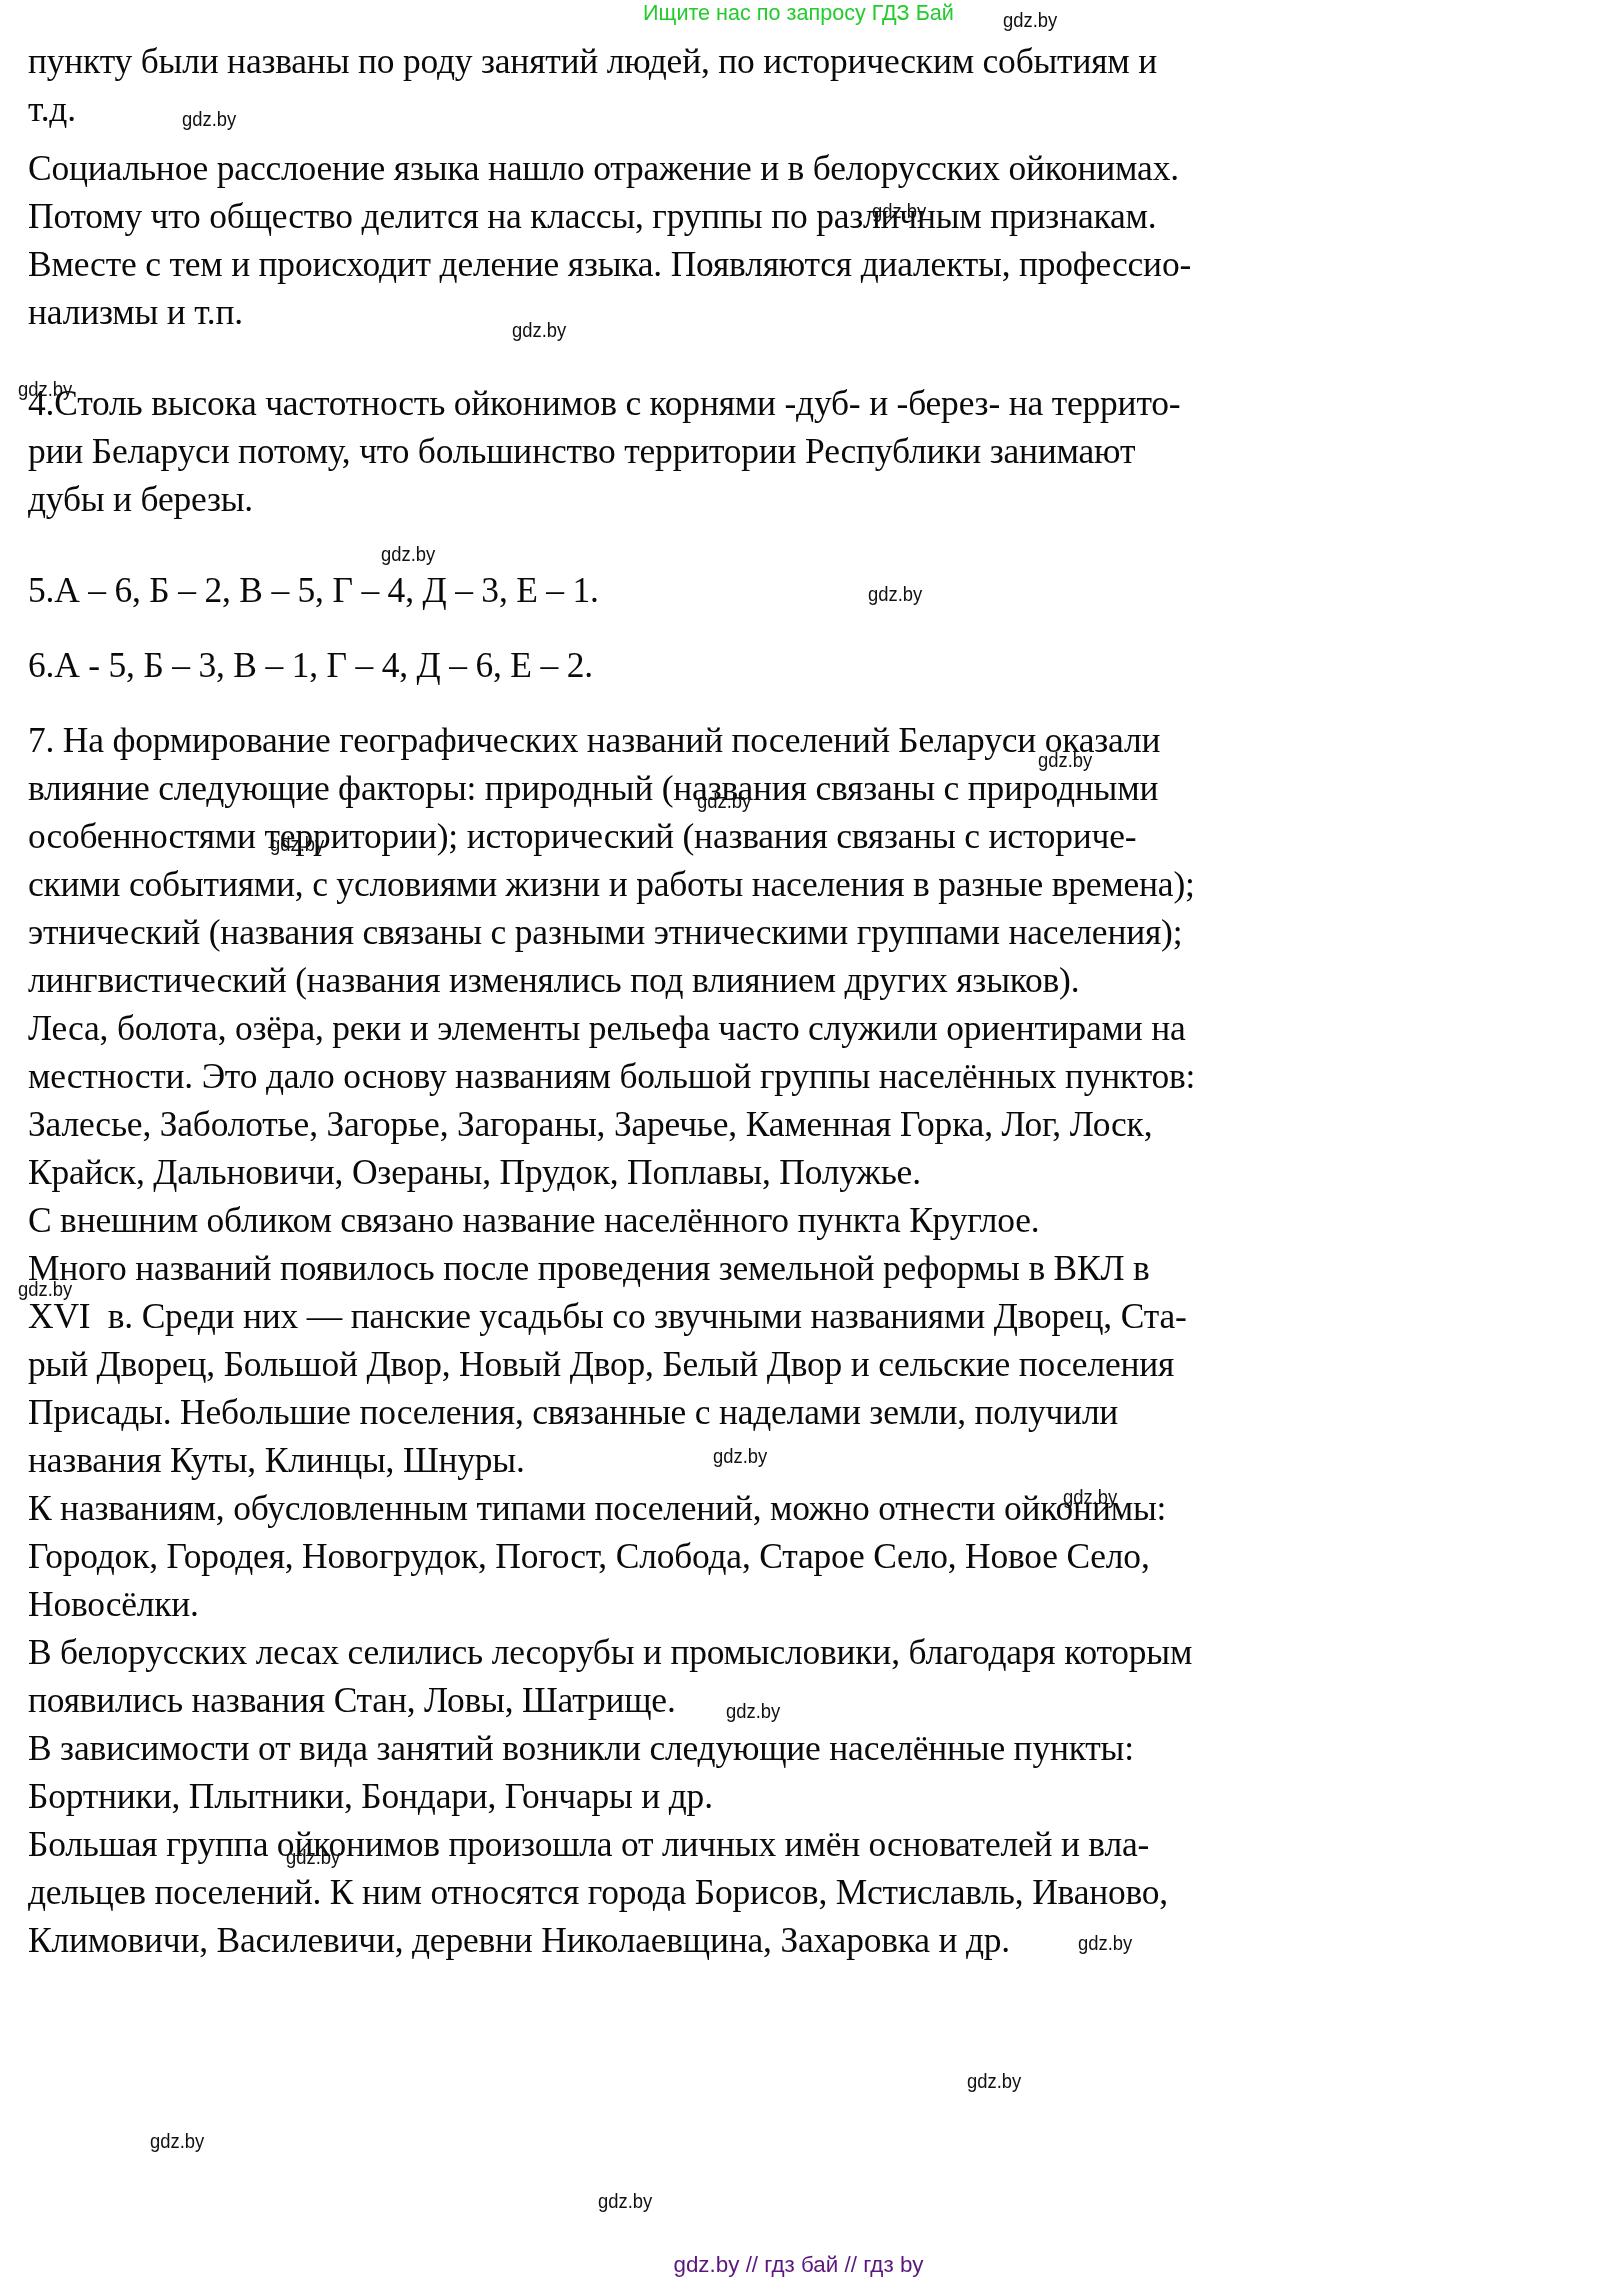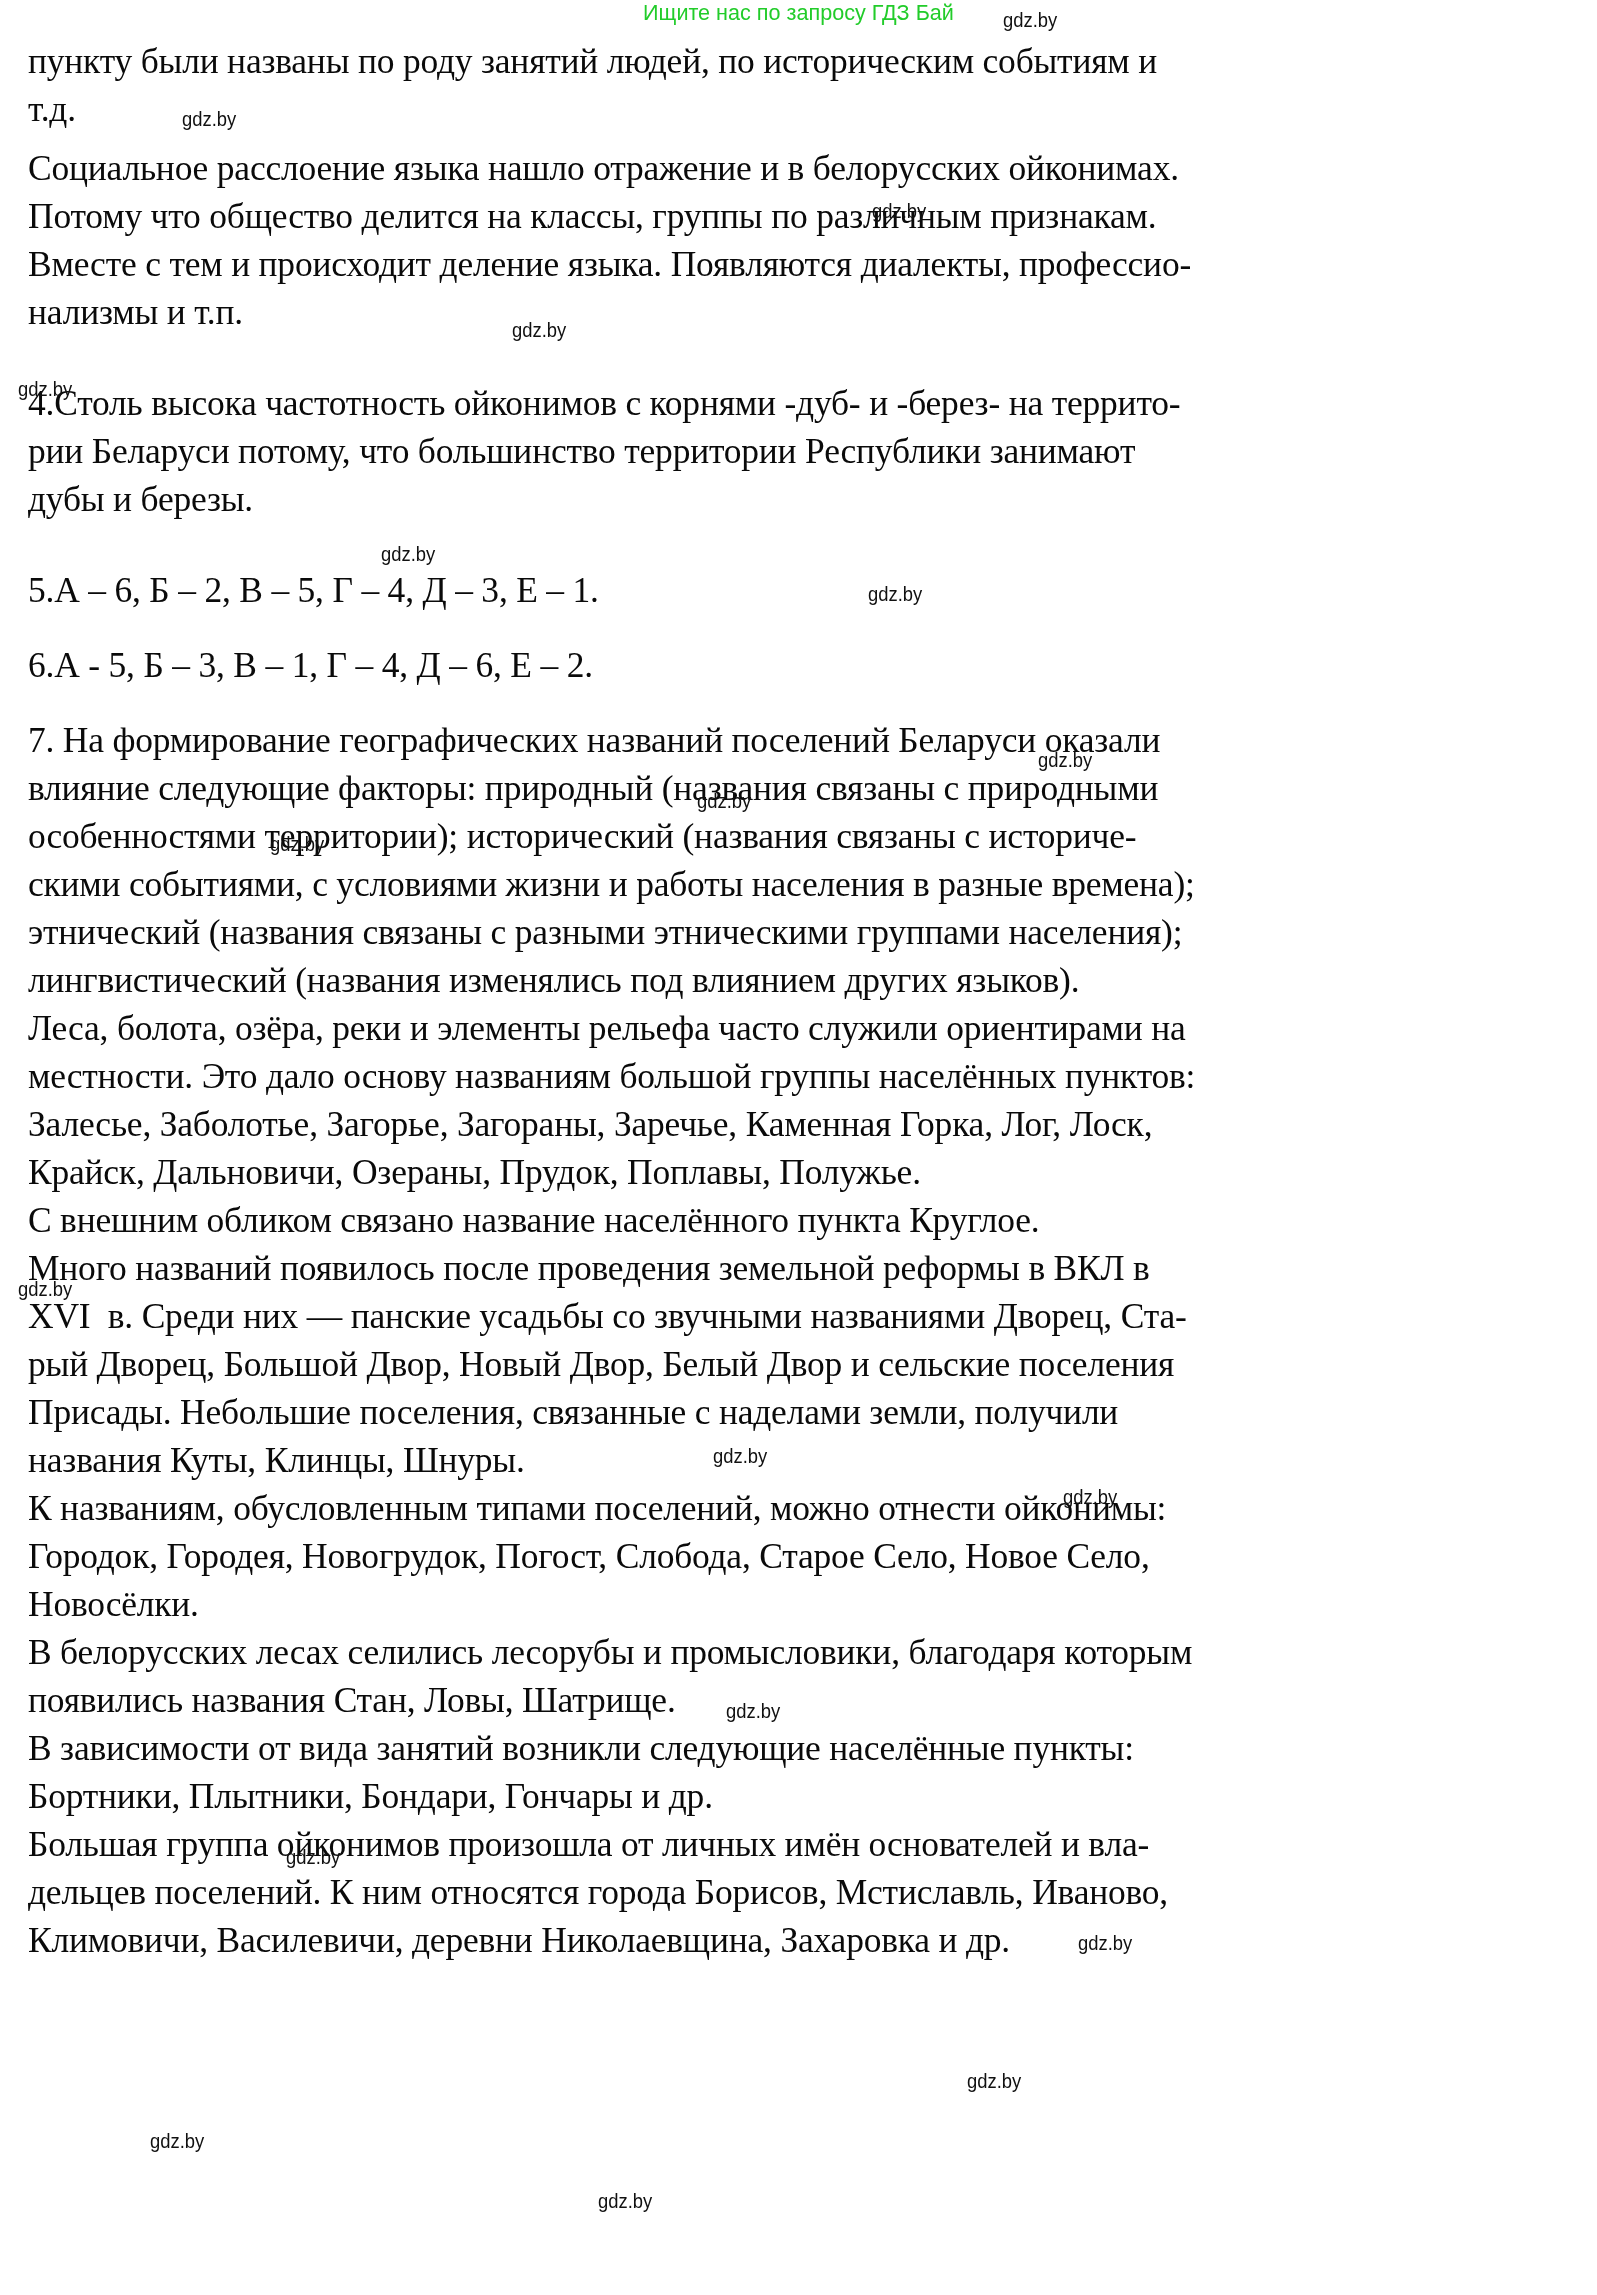--- a/index.html
+++ b/index.html
@@ -159,15 +159,16 @@
   <div class="wm" style="left:1063px; top:1487px;">gdz.by</div>
   <div class="wm" style="left:1391px; top:1657px;">gdz.by</div>
   <div class="wm" style="left:726px; top:1701px;">gdz.by</div>
   <div class="wm" style="left:286px; top:1847px;">gdz.by</div>
   <div class="wm" style="left:1078px; top:1933px;">gdz.by</div>
   <div class="wm" style="left:967px; top:2071px;">gdz.by</div>
   <div class="wm" style="left:150px; top:2131px;">gdz.by</div>
   <div class="wm" style="left:598px; top:2191px;">gdz.by</div>
   <div class="wm" style="left:1457px; top:2235px;">gdz.by</div>
 
+  <div class="site-footer">gdz.by  //  гдз бай  //  гдз by</div>
 
 </div>
 
 
 </body></html>

